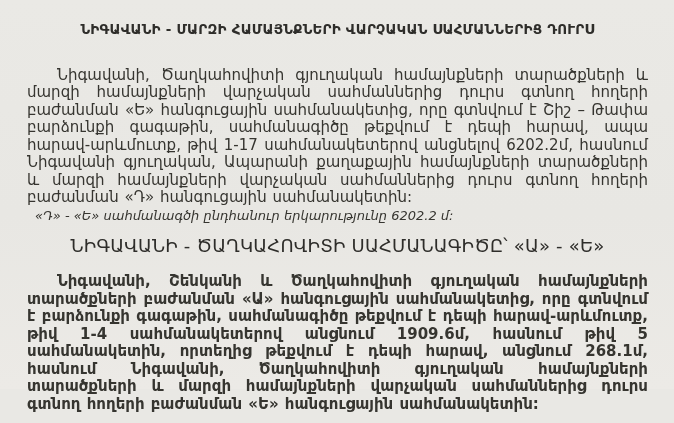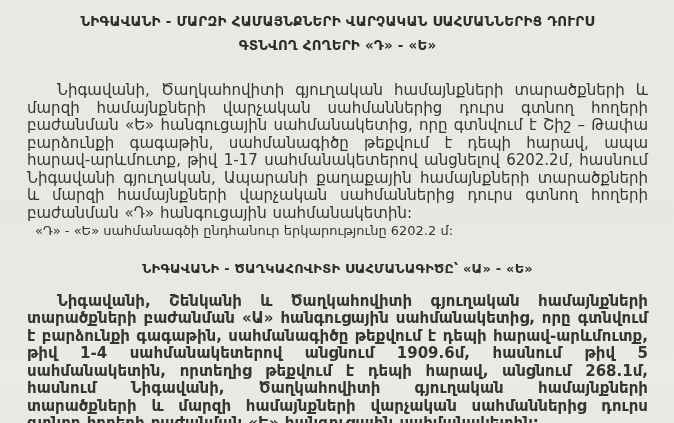--- a/index.html
+++ b/index.html
@@ -10,21 +10,21 @@
   }
   body {
     background: #e9e8e4;
     font-family: "DejaVu Sans", sans-serif;
     color: #34332f;
     -webkit-font-smoothing: none;
   }
   .page {
     width: 674px;
     height: 389px;
-    padding: 11px 26px 0 27px;
+    padding: 19px 26px 0 27px;
     background: linear-gradient(180deg, #eae9e5 0%, #e8e7e3 55%, #eceae6 100%);
   }
   .doc-title {
     text-align: center;
     font-weight: bold;
     font-size: 13.5px;
     line-height: 1.6;
     letter-spacing: 0.2px;
     color: #2e2d2a;
   }
@@ -37,40 +37,39 @@
     text-indent: 30px;
     color: #363530;
     word-spacing: 1px;
   }
   .para-1 { margin-top: 26px; }
   .length-line {
     font-size: 13px;
     line-height: 17.5px;
     color: #363530;
   }
-  .length-1 { text-indent: 8px; }
+  .length-1 { text-indent: 8px; font-style: italic; }
   .length-2 { text-indent: 62px; margin-top: 1px; }
   .section-title {
     text-align: center;
-    font-weight: bold;
-    font-size: 13px;
+    font-weight: normal;
+    font-size: 18px;
     letter-spacing: 0.2px;
-    margin-top: 21px;
+    margin-top: 11px;
     color: #2e2d2a;
   }
   .para-2 { margin-top: 17px; font-weight: bold; }
 </style>
 </head>
 <body>
 
 <div class="page">
 
   <h1 class="doc-title">
     <span class="t-line t-line1">ՆԻԳԱՎԱՆԻ - ՄԱՐԶԻ ՀԱՄԱՅՆՔՆԵՐԻ ՎԱՐՉԱԿԱՆ ՍԱՀՄԱՆՆԵՐԻՑ ԴՈՒՐՍ</span>
-    <span class="t-line t-line2">ԳՏՆՎՈՂ ՀՈՂԵՐԻ  «Դ» - «Ե»</span>
   </h1>
 
   <p class="para para-1">Նիգավանի, Ծաղկահովիտի գյուղական համայնքների տարածքների և մարզի համայնքների վարչական սահմաններից դուրս գտնող հողերի բաժանման «Ե» հանգուցային սահմանակետից, որը գտնվում է Շիշ – Թափա բարձունքի գագաթին, սահմանագիծը թեքվում է դեպի հարավ, ապա հարավ-արևմուտք, թիվ 1-17 սահմանակետերով անցնելով 6202.2մ, հասնում Նիգավանի գյուղական, Ապարանի քաղաքային համայնքների տարածքների և մարզի համայնքների վարչական սահմաններից դուրս գտնող հողերի բաժանման «Դ» հանգուցային սահմանակետին:</p>
 
   <p class="length-line length-1">«Դ» - «Ե» սահմանագծի ընդհանուր երկարությունը 6202.2 մ:</p>
 
   <h2 class="section-title">ՆԻԳԱՎԱՆԻ - ԾԱՂԿԱՀՈՎԻՏԻ  ՍԱՀՄԱՆԱԳԻԾԸ՝ «Ա» - «Ե»</h2>
 
   <p class="para para-2">Նիգավանի, Շենկանի և Ծաղկահովիտի գյուղական համայնքների տարածքների բաժանման «Ա» հանգուցային սահմանակետից, որը գտնվում է բարձունքի գագաթին, սահմանագիծը թեքվում է դեպի հարավ-արևմուտք, թիվ 1-4 սահմանակետերով անցնում 1909.6մ, հասնում թիվ 5 սահմանակետին, որտեղից թեքվում է դեպի հարավ, անցնում 268.1մ, հասնում Նիգավանի, Ծաղկահովիտի գյուղական համայնքների տարածքների և մարզի համայնքների վարչական սահմաններից դուրս գտնող հողերի բաժանման «Ե» հանգուցային սահմանակետին:</p>
 

